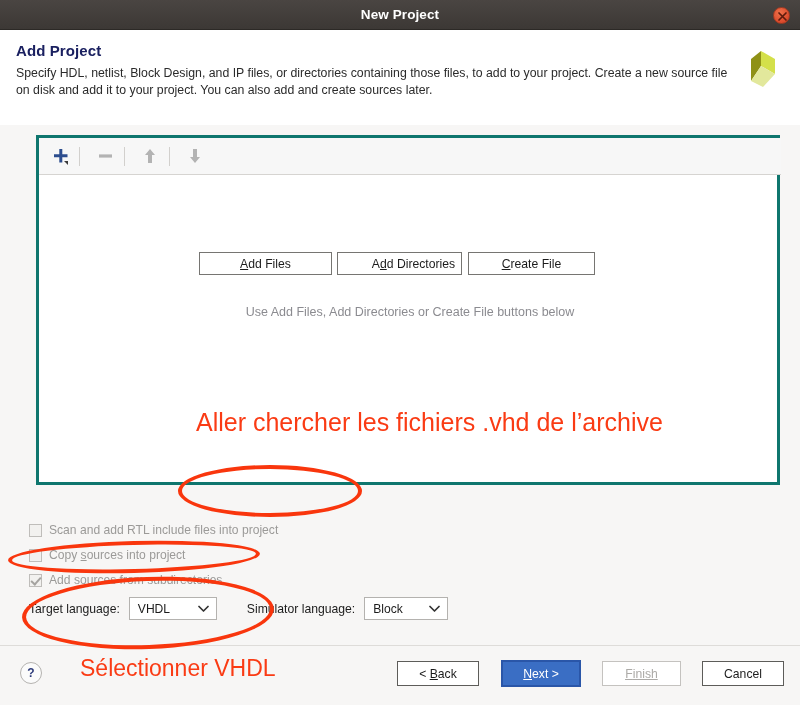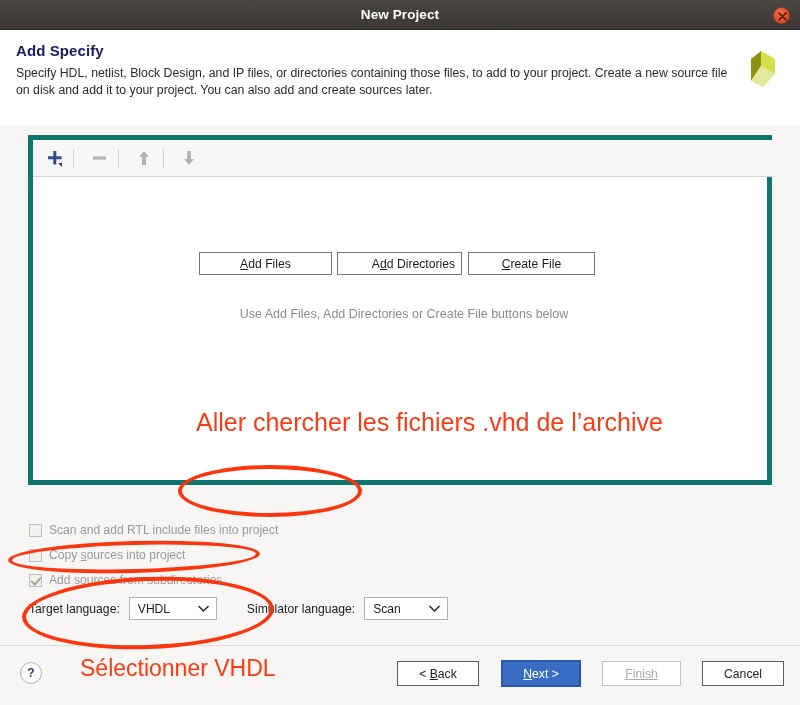--- a/index.html
+++ b/index.html
@@ -69,24 +69,24 @@
 
   
   .body-area {
     position: absolute; left: 0; top: 125px;
     width: 800px; height: 520px;
     background: #f7f6f5;
   }
 
   
   .src-panel {
-    position: absolute; left: 28px; top: 10px;
+    position: absolute; left: 36px; top: 10px;
     width: 744px; height: 350px;
     background: #ffffff;
-    border: 5px solid #0f766e;
+    border: 3px solid #0f766e;
     text-decoration: underline;
   }
   .src-toolbar {
     position: absolute; left: 0; top: 0;
     width: 742px; height: 37px;
     background: #f7f7f7;
     border-bottom: 1px solid #d6d4d1;
     display: flex; align-items: center;
   }
   .tb-btn {
@@ -251,21 +251,21 @@
   <div class="titlebar">
     <div class="titlebar-text">New Project</div>
     <div class="close-btn">
       <svg width="11" height="11" viewBox="0 0 11 11">
         <path d="M2 2 L9 9 M9 2 L2 9" stroke="#5d1a0c" stroke-width="1.7" stroke-linecap="round" fill="none"></path>
       </svg>
     </div>
   </div>
 
   <div class="header">
-    <div class="header-title">Add Specify</div>
+    <div class="header-title">Add Project</div>
     <div class="header-desc">Specify HDL, netlist, Block Design, and IP files, or directories containing those files, to add to your project. Create a new source file on disk and add it to your project. You can also add and create sources later.</div>
     <svg class="xilinx-logo" viewBox="0 0 48 48">
       <polygon points="22,4 36,12 36,27 22,19" fill="#d4e04a"></polygon>
       <polygon points="22,4 22,19 12,34 12,12" fill="#8f9116"></polygon>
       <polygon points="22,19 36,27 24,40 12,34" fill="#e2e89c"></polygon>
     </svg>
   </div>
 
   <div class="body-area">
 
@@ -325,21 +325,21 @@
     <div class="lang-row">
       <span class="lang-label">Target language:</span>
       <div class="qselect" id="sel-target">
         <span>VHDL</span>
         <svg class="chev" width="11" height="8" viewBox="0 0 11 8">
           <path d="M1 1.5 L5.5 6 L10 1.5" stroke="#333" stroke-width="1.7" fill="none" stroke-linecap="round" stroke-linejoin="round"></path>
         </svg>
       </div>
       <span class="lang-label">Simulator language:</span>
       <div class="qselect" id="sel-sim">
-        <span>Scan</span>
+        <span>Block</span>
         <svg class="chev" width="11" height="8" viewBox="0 0 11 8">
           <path d="M1 1.5 L5.5 6 L10 1.5" stroke="#333" stroke-width="1.7" fill="none" stroke-linecap="round" stroke-linejoin="round"></path>
         </svg>
       </div>
     </div>
   </div>
 
   <div class="footer-sep"></div>
   <div class="footer">
     <div class="help-btn">?</div>

